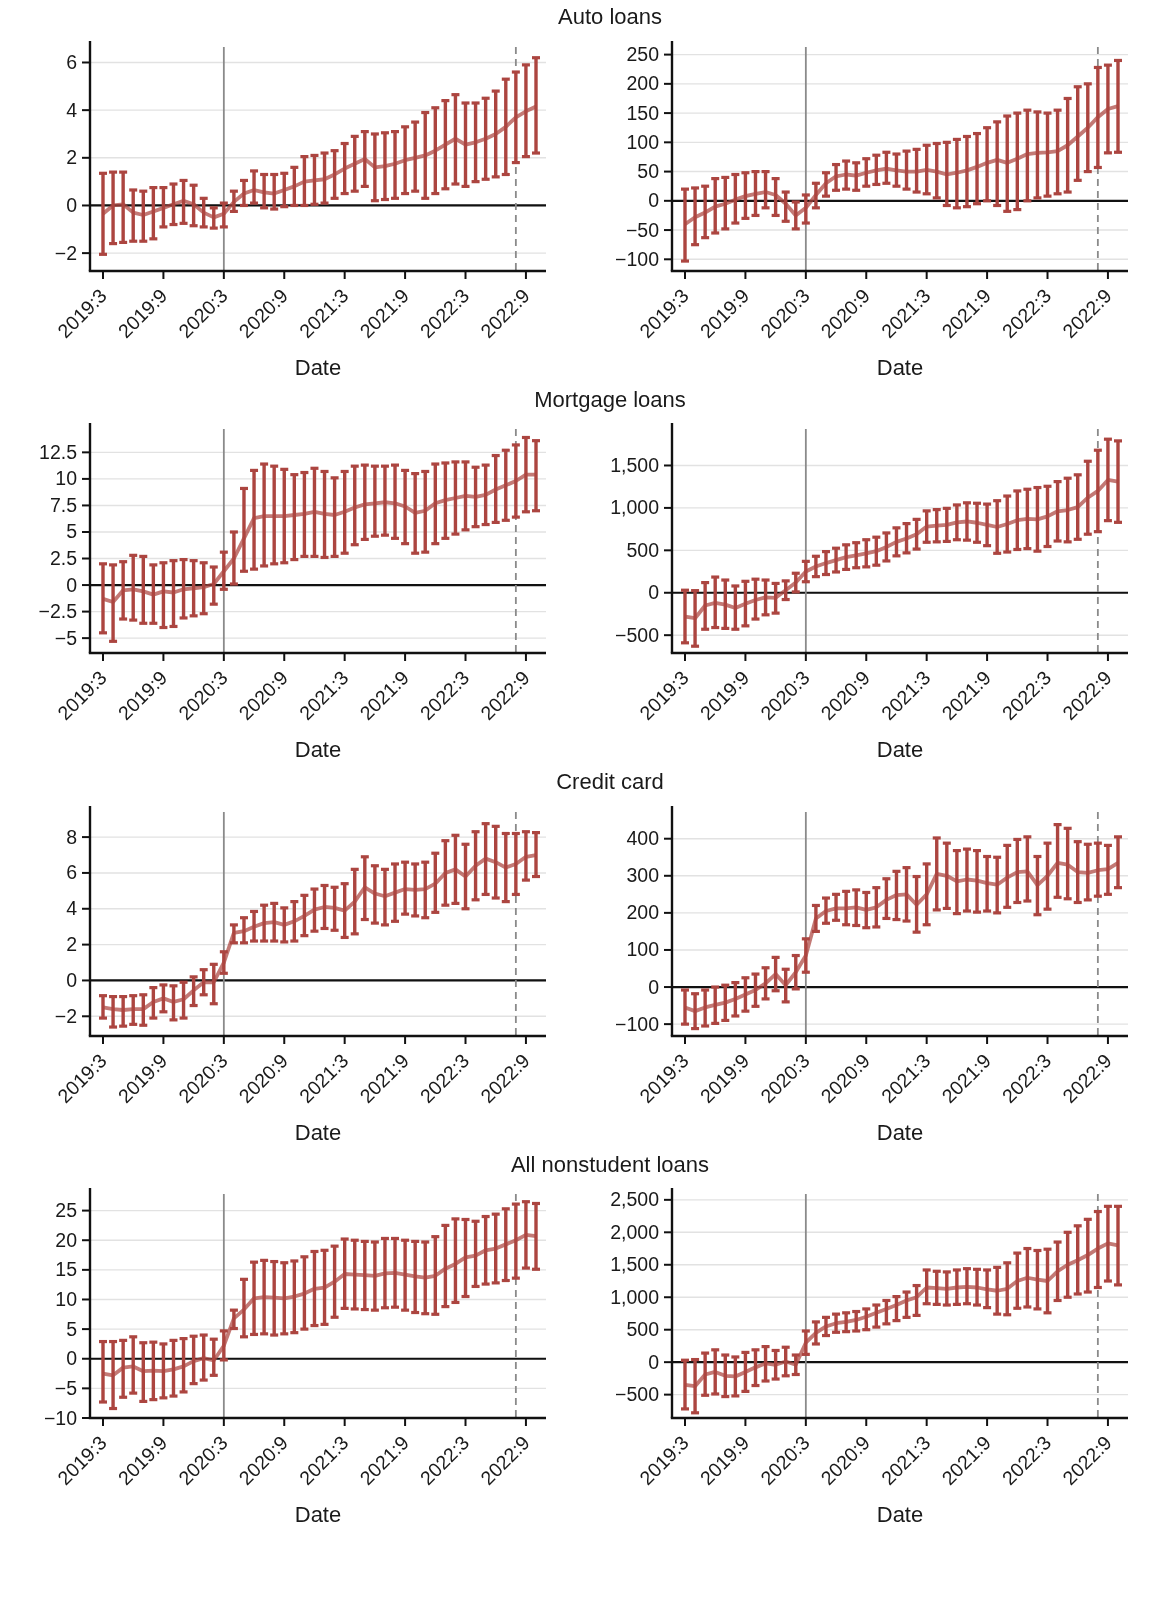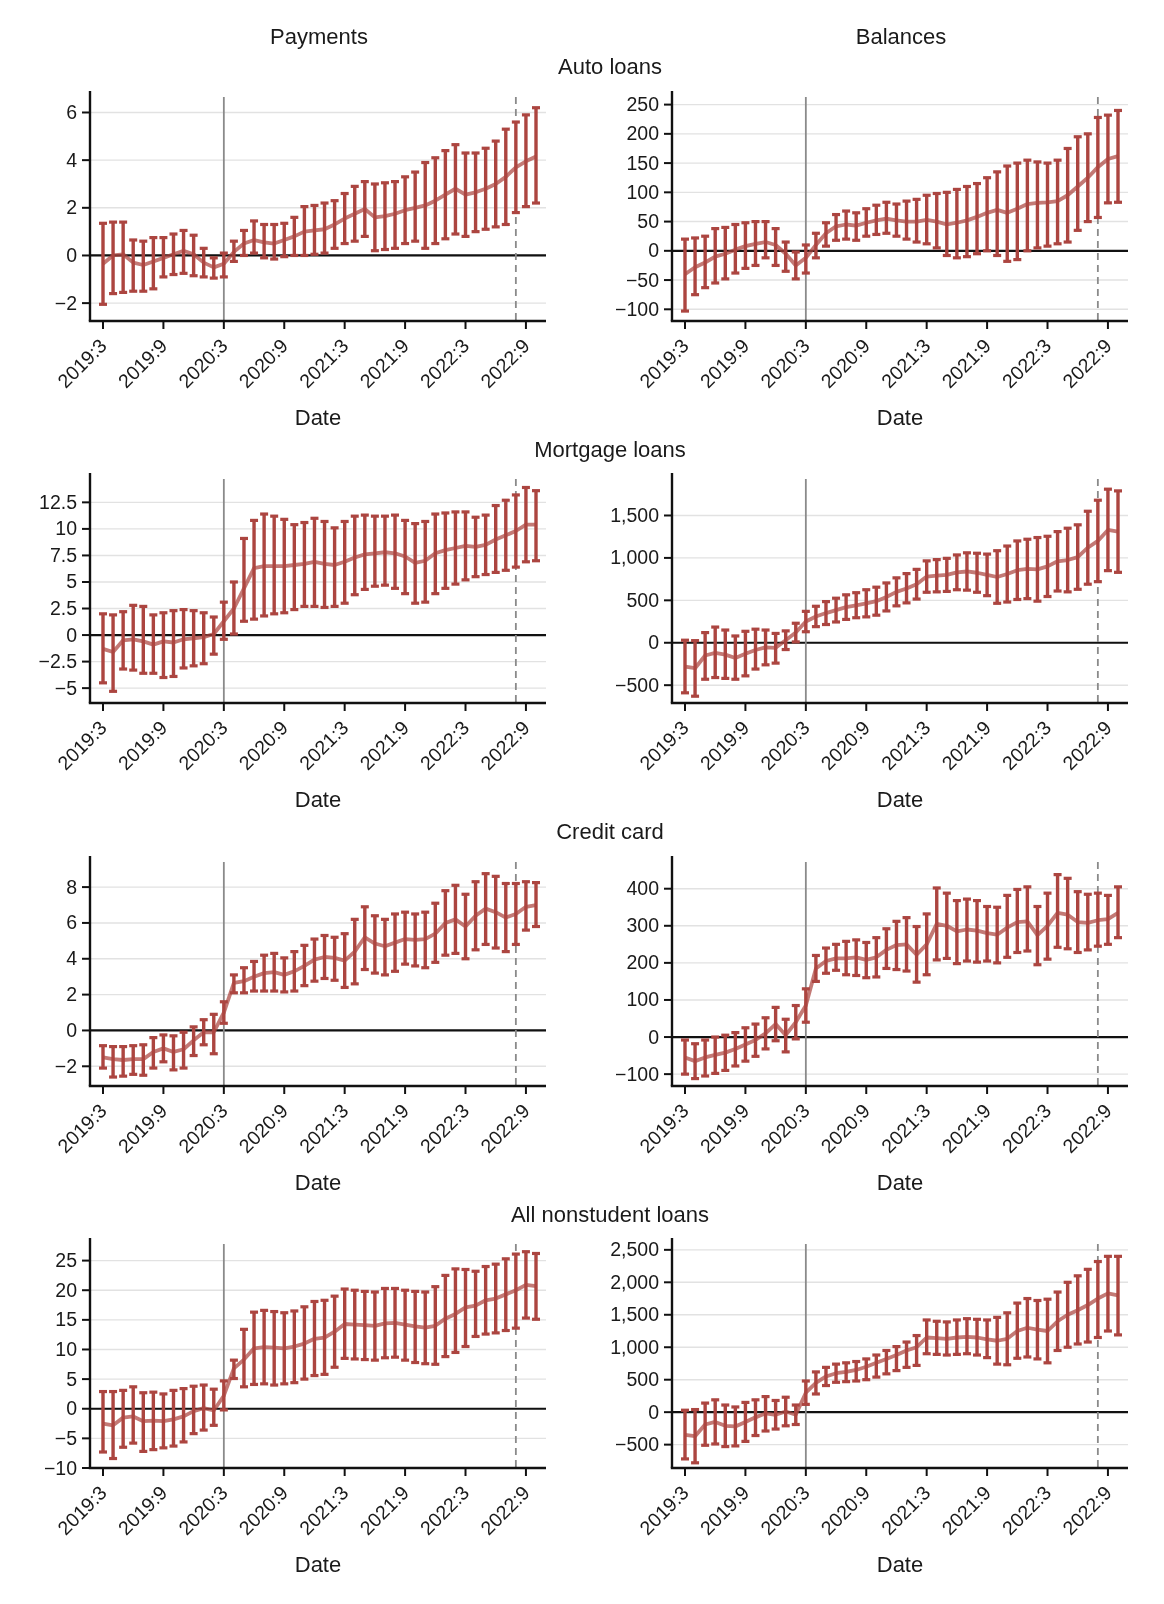--- a/index.html
+++ b/index.html
@@ -10,24 +10,20 @@
   .row-title{width:1164px;text-align:center;font-size:22px;line-height:1.25;margin-top:3px;transform:translateX(28px);}
   .chart-row{display:grid;grid-template-columns:582px 582px;}
   svg.chart{display:block;width:582px;height:352px;}
   .ytick,.xtick{font-size:19.5px;fill:#1a1a1a;font-family:"Liberation Sans",sans-serif;}
   .axlabel{font-size:22px;fill:#1a1a1a;font-family:"Liberation Sans",sans-serif;}
 </style>
 </head>
 <body>
 
 <div class="figure">
-  <div class="col-headers">
-    <div class="col-title">Payments</div>
-    <div class="col-title">Balances</div>
-  </div>
 
   <div class="row-title">Auto loans</div>
   <div class="chart-row">
     <svg class="chart" viewBox="0 0 582 352">
         <line x1="90" x2="546" y1="222.12765957446808" y2="222.12765957446808" stroke="#e2e2e2" stroke-width="1.4"></line>
         <line x1="90" x2="546" y1="174.468085106383" y2="174.468085106383" stroke="#e2e2e2" stroke-width="1.4"></line>
         <line x1="90" x2="546" y1="126.80851063829789" y2="126.80851063829789" stroke="#e2e2e2" stroke-width="1.4"></line>
         <line x1="90" x2="546" y1="79.14893617021278" y2="79.14893617021278" stroke="#e2e2e2" stroke-width="1.4"></line>
         <line x1="90" x2="546" y1="31.489361702127667" y2="31.489361702127667" stroke="#e2e2e2" stroke-width="1.4"></line>
         <line x1="90" x2="546" y1="174.468085106383" y2="174.468085106383" stroke="#111111" stroke-width="2.2"></line>

